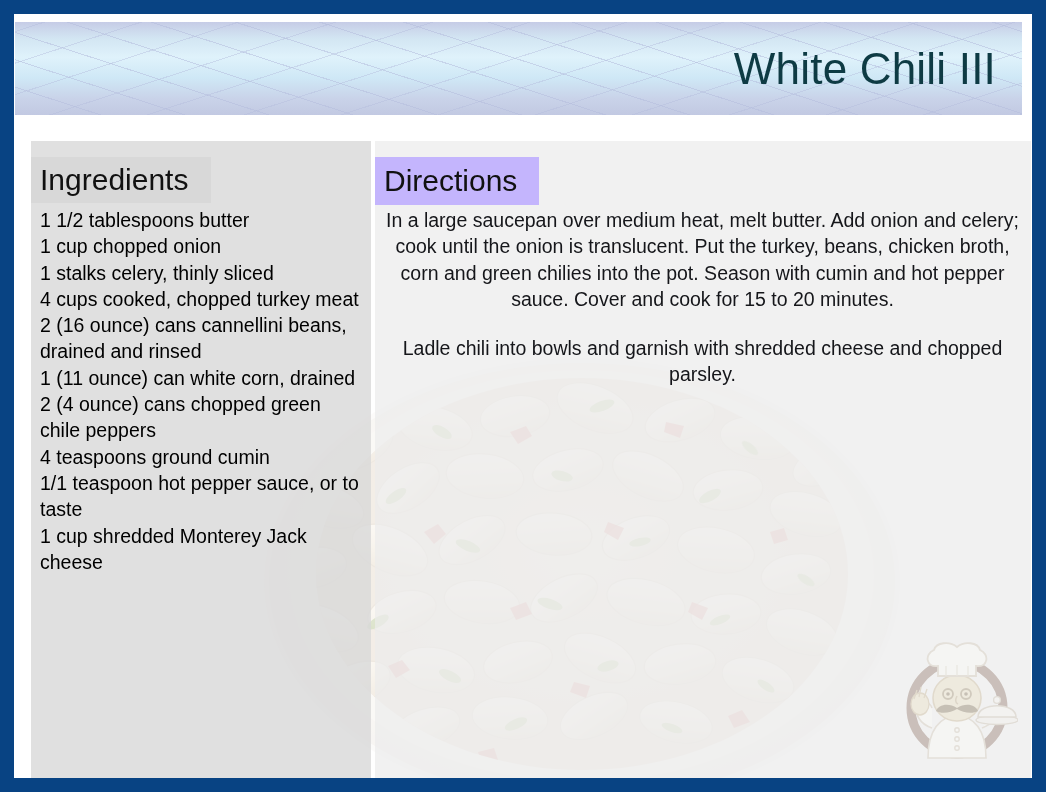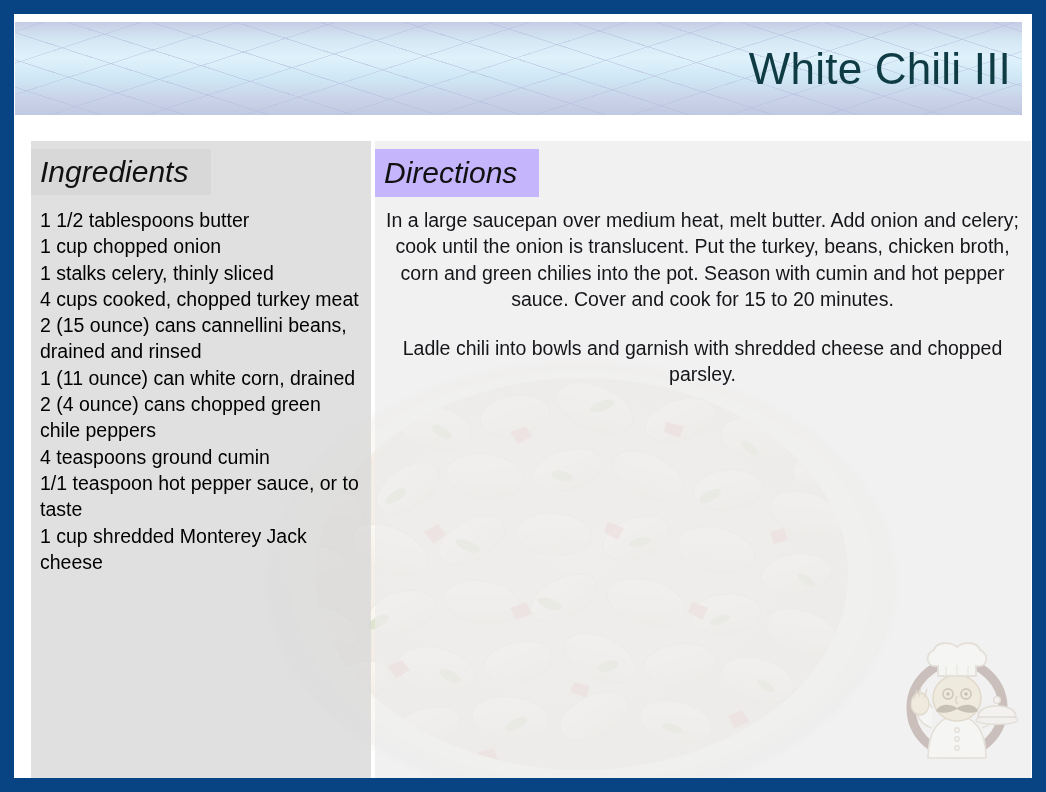--- a/index.html
+++ b/index.html
@@ -50,21 +50,21 @@
         #c6cce6 0%,
         #d3e6f3 18%,
         #dff2fb 38%,
         #cfe8f6 60%,
         #c9d3e9 82%,
         #c2c9e2 100%);
     overflow: hidden;
   }
   #banner-title {
     position: absolute;
-    right: 11px;
+    right: 26px;
     top: 50%;
     transform: translateY(-50%);
     font-size: 44px;
     line-height: 1;
     color: #0e3b44;
     letter-spacing: 0.2px;
     white-space: nowrap;
   }
 
   
@@ -93,25 +93,24 @@
   #directions-panel {
     left: 361px;
     top: 127px;
     width: 656px;
     height: 638px;
     background: rgba(236,236,236,0.72);
   }
 
   .tab {
     position: absolute;
-    top: 8px;
+    top: 16px;
     left: 0;
     height: 46px;
     background: #d8d8d8;
-    font-style: italic;
   }
   #ingredients-tab { width: 180px; }
   #directions-tab  {
     width: 164px;
     height: 48px;
     background: #c4b5fd;
   }
   .tab-label {
     position: absolute;
     left: 9px;
@@ -287,21 +286,21 @@
   <div id="ingredients-panel" class="panel">
     <div id="ingredients-tab" class="tab">
       <div class="tab-label">Ingredients</div>
     </div>
     <div class="panel-body">
       <ul id="ingredient-list">
         <li>1 1/2 tablespoons butter</li>
         <li>1 cup chopped onion</li>
         <li>1 stalks celery, thinly sliced</li>
         <li>4 cups cooked, chopped turkey meat</li>
-        <li>2 (15 ounce) cans cannellini beans, drained and rinsed</li>
+        <li>2 (16 ounce) cans cannellini beans, drained and rinsed</li>
         <li>1 (11 ounce) can white corn, drained</li>
         <li>2 (4 ounce) cans chopped green chile peppers</li>
         <li>4 teaspoons ground cumin</li>
         <li>1/1 teaspoon hot pepper sauce, or to taste</li>
         <li>1 cup shredded Monterey Jack cheese</li>
       </ul>
     </div>
   </div>
 
   <div id="directions-panel" class="panel">

